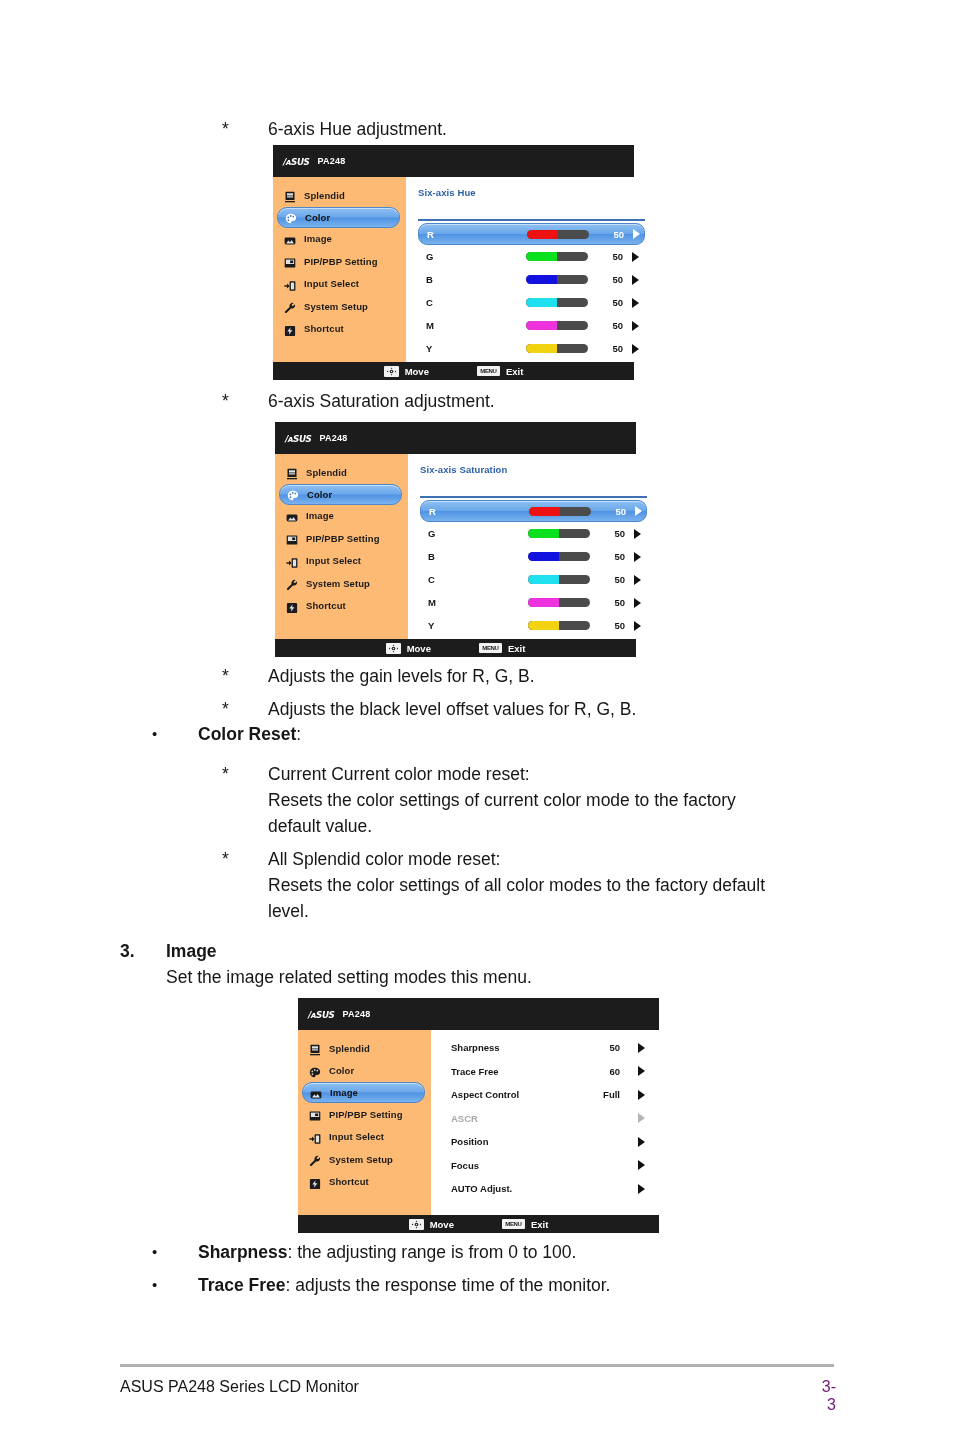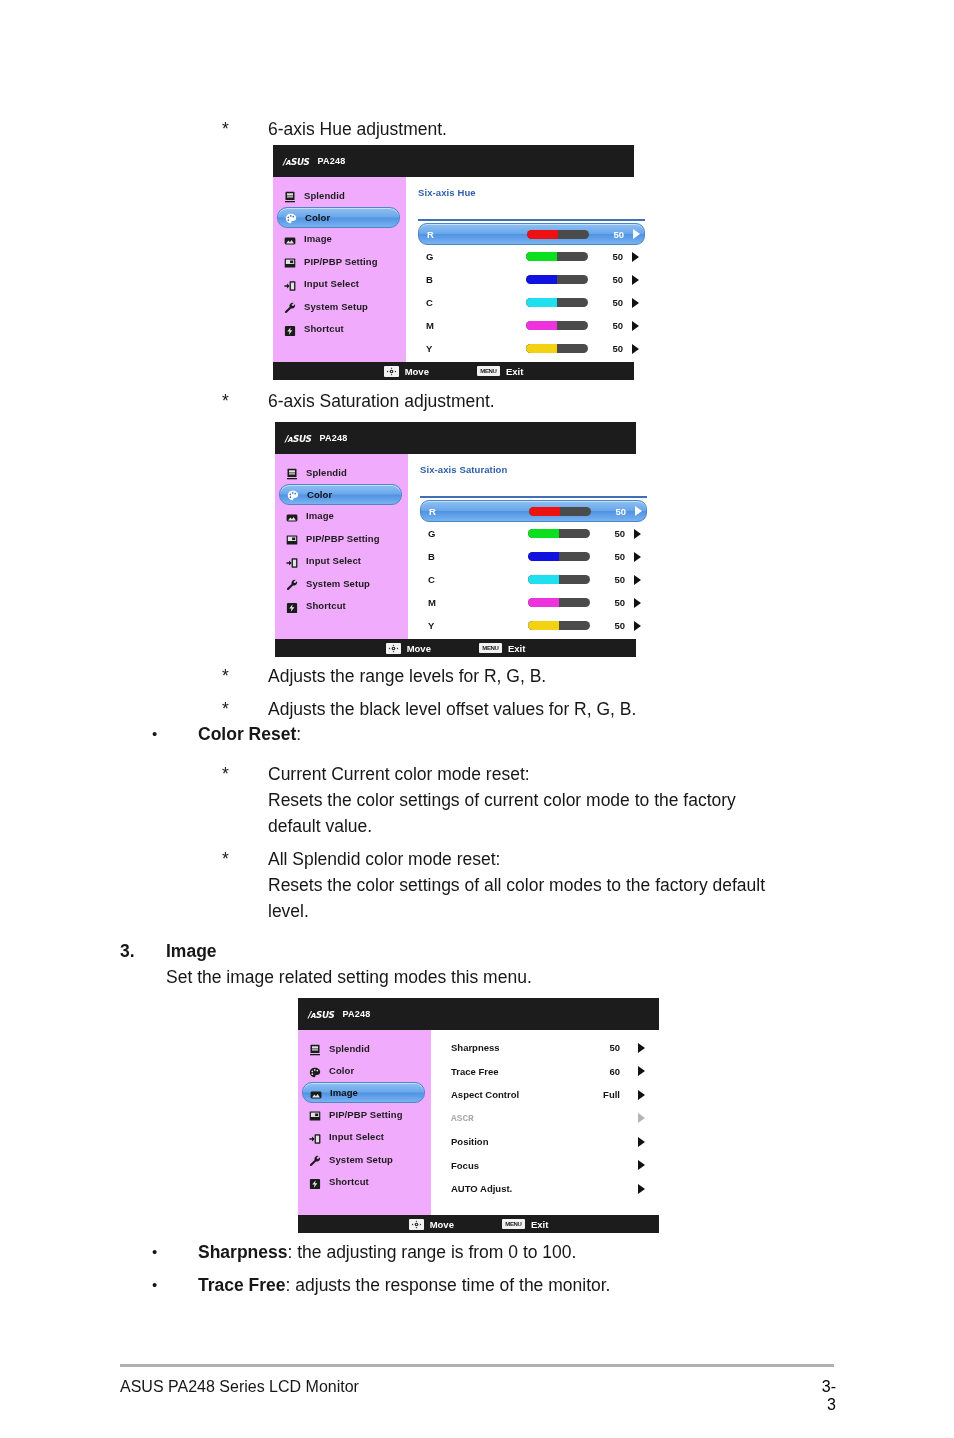--- a/index.html
+++ b/index.html
@@ -68,21 +68,21 @@
     font-weight: bold;
     color: #ffffff;
     letter-spacing: 0.2px;
   }
 
   .osd-body {
     display: flex;
     background: #ffffff;
   }
   .osd-sidebar {
-    background: #f0abfc;
+    background: #fdba74;
     box-sizing: border-box;
     padding-top: 7px;
     flex: 0 0 auto;
   }
   .side-item {
     display: flex;
     align-items: center;
     height: 22.5px;
     padding-left: 11px;
     gap: 8px;
@@ -195,21 +195,21 @@
     font-size: 9.5px;
     font-weight: bold;
     color: #151515;
   }
   .opt-row .oval {
     font-size: 9.5px;
     font-weight: bold;
     color: #151515;
     margin-right: 9px;
   }
-  .opt-row.dim .oname { color: #a9a9a9; font-weight: bold; font-family: Liberation Mono, monospace; }
+  .opt-row.dim .oname { color: #a9a9a9; font-weight: bold; }
   .opt-row.dim .arrow { border-left-color: #b4b4b4; }
 
   .osd-foot {
     height: 18px;
     background: #1c1c1c;
     display: flex;
     align-items: center;
     justify-content: center;
     gap: 10px;
   }
@@ -266,21 +266,21 @@
     font-size: 16px;
     color: #171717;
   }
   .footer-right {
     position: absolute;
     left: 814px;
     top: 1378px;
     width: 22px;
     text-align: right;
     font-size: 16px;
-    color: #000000;
+    color: #701a75;
   }
 </style>
 </head>
 <body>
 
 <div class="page">
 
   <div class="txt-row" style="left:222px; top:116px; width:600px;">
     <span class="bullet-mark">*</span>
     <span class="bullet-body">6-axis Hue adjustment.</span>
@@ -597,21 +597,21 @@
       <span class="foot-gap"></span>
       <div class="foot-grp">
         <span class="key-menu">MENU</span>
         <span class="foot-lbl">Exit</span>
       </div>
     </div>
   </div>
 
   <div class="txt-row" style="left:222px; top:663px; width:640px;">
     <span class="bullet-mark">*</span>
-    <span class="bullet-body">Adjusts the range levels for R, G, B.</span>
+    <span class="bullet-body">Adjusts the gain levels for R, G, B.</span>
   </div>
 
   <div class="txt-row" style="left:222px; top:696px; width:640px;">
     <span class="bullet-mark">*</span>
     <span class="bullet-body">Adjusts the black level offset values for R, G, B.</span>
   </div>
 
   <div class="txt-row" style="left:152px; top:721px; width:640px;">
     <span class="bullet-mark dot">•</span>
     <span class="bullet-body">

